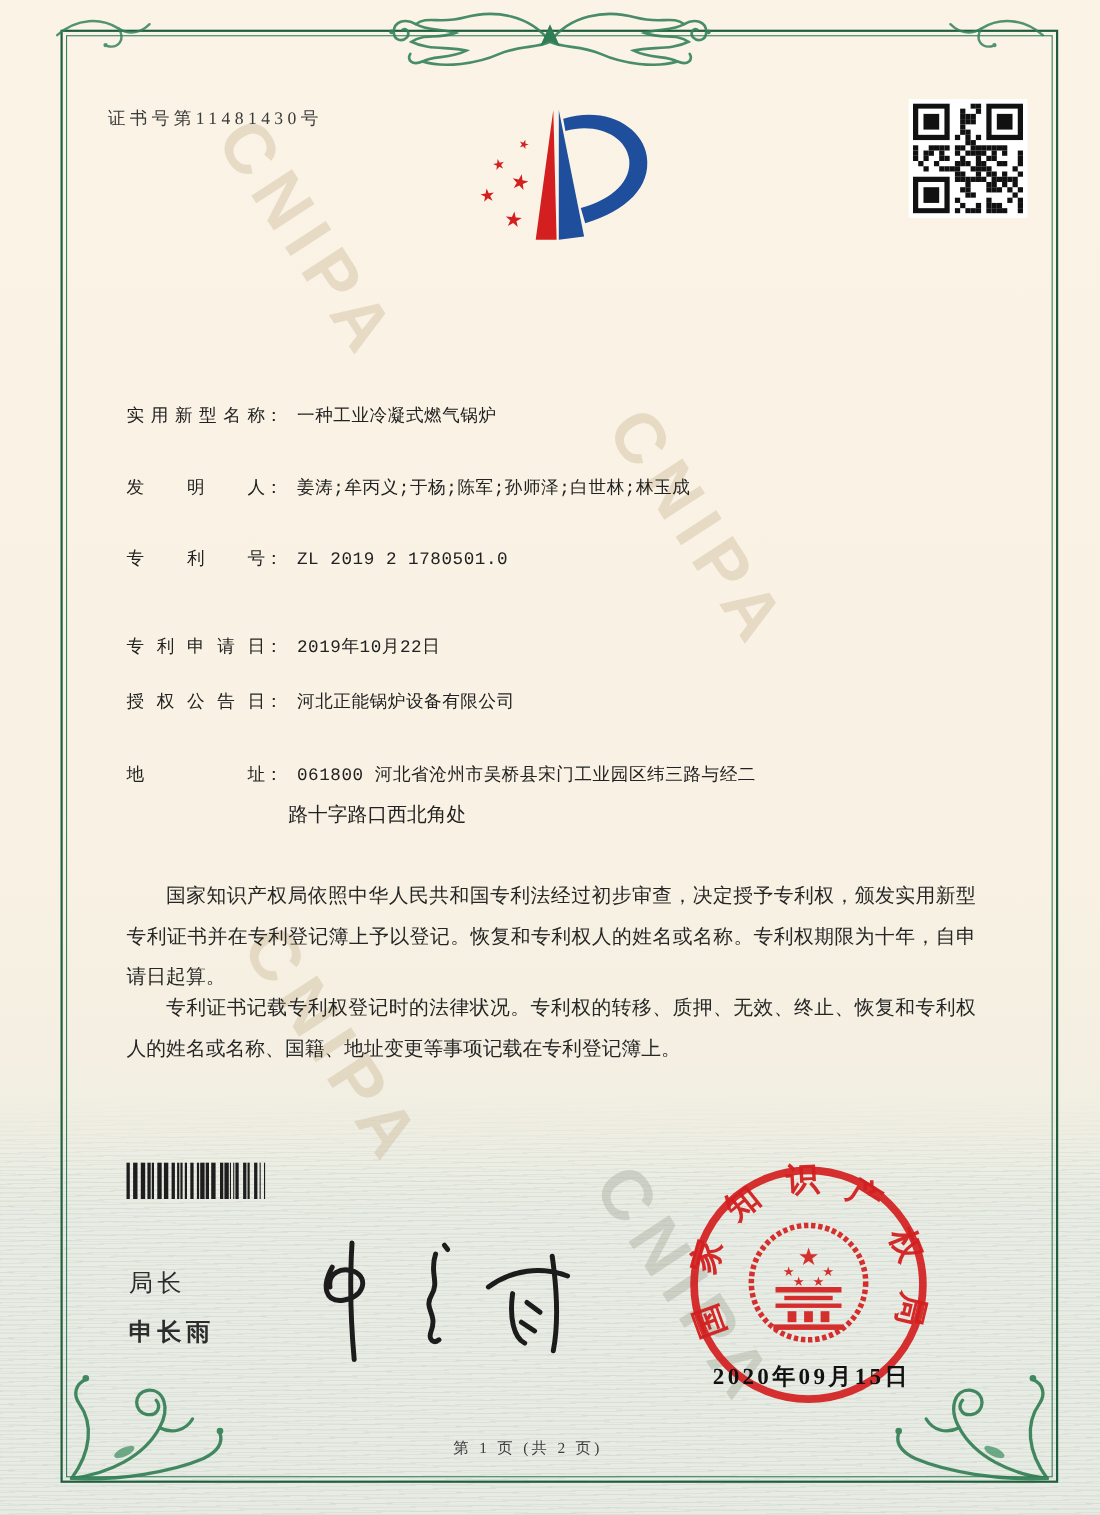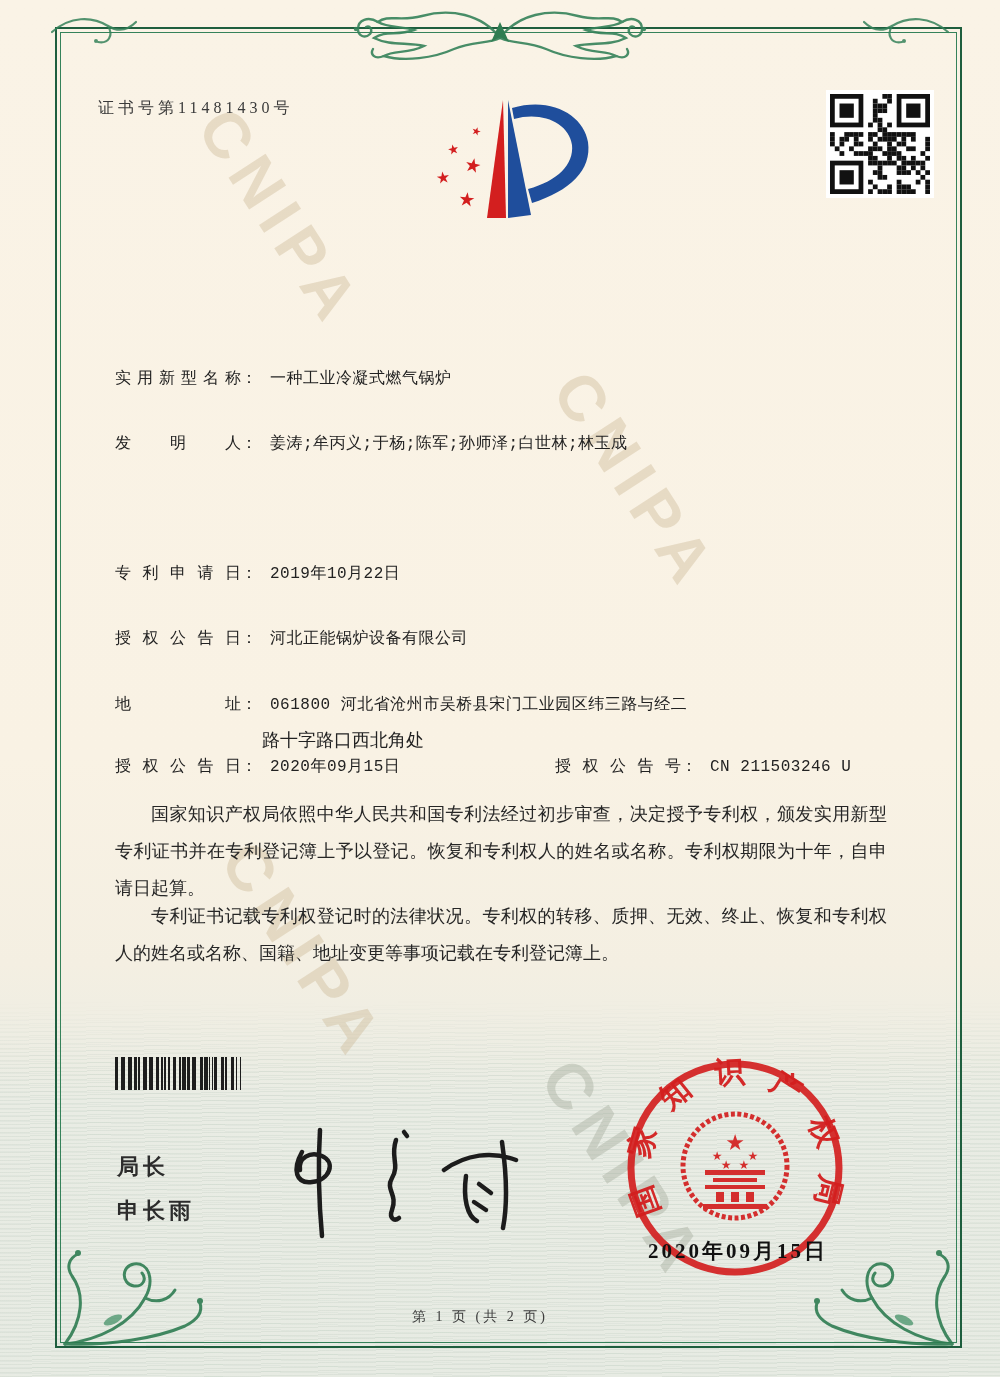--- a/index.html
+++ b/index.html
@@ -48,21 +48,21 @@
   .colon{display:inline-block;margin-right:13px;}
   .val{letter-spacing:0.5px;}
   .addr2{position:absolute;left:262px;top:728px;font-size:18px;color:#222;}
   .grant2{position:absolute;left:440px;top:0;}
   .para{
     position:absolute;left:115px;width:772px;font-size:18px;line-height:37px;color:#262626;
     text-indent:2em;text-align:justify;font-family:"Liberation Serif","DejaVu Serif",serif;
   }
   .barcode{position:absolute;left:115px;top:1057px;width:282px;height:33px;display:flex;align-items:stretch;}
   .barcode div{height:100%;}
-  .sig-title{position:absolute;left:117px;top:1152px;font-size:22px;font-weight:700;color:#2c2c2c;
+  .sig-title{position:absolute;left:117px;top:1152px;font-size:22px;font-weight:400;color:#2c2c2c;
     font-family:"Liberation Sans","DejaVu Sans",sans-serif;letter-spacing:4px;}
   .sig-name{position:absolute;left:117px;top:1196px;font-size:22px;font-weight:700;color:#2c2c2c;
     font-family:"Liberation Sans","DejaVu Sans",sans-serif;letter-spacing:4px;}
   .signature{position:absolute;left:268px;top:1118px;width:270px;height:125px;}
   .seal{position:absolute;left:615px;top:1048px;width:240px;height:240px;z-index:5;}
   .seal-date{
     position:absolute;left:638px;top:1237px;width:200px;text-align:center;z-index:6;
     font-size:21px;color:#111;letter-spacing:3px;font-weight:700;
   }
   .footer{
@@ -289,40 +289,37 @@
 
 
     <div class="row" style="top:368px">
       <span class="lbl">实用新型名称</span><span class="colon">：</span><span class="val">一种工业冷凝式燃气锅炉</span>
     </div>
 
     <div class="row" style="top:433px">
       <span class="lbl">发明人</span><span class="colon">：</span><span class="val">姜涛;牟丙义;于杨;陈军;孙师泽;白世林;林玉成</span>
     </div>
 
-
-    <div class="row" style="top:563px">
+    <div class="row" style="top:498px">
+      <span class="lbl">专利号</span><span class="colon">：</span><span class="val">ZL 2019 2 1780501.0</span>
+    </div>
+
+    <div class="row" style="top:578px">
       <span class="lbl">专利申请日</span><span class="colon">：</span><span class="val">2019年10月22日</span>
     </div>
 
     <div class="row" style="top:628px">
       <span class="lbl">授权公告日</span><span class="colon">：</span><span class="val">河北正能锅炉设备有限公司</span>
     </div>
 
     <div class="row" style="top:694px">
       <span class="lbl">地址</span><span class="colon">：</span><span class="val">061800 河北省沧州市吴桥县宋门工业园区纬三路与经二</span>
     </div>
     <div class="addr2">路十字路口西北角处</div>
 
-    <div class="row" style="top:756px">
-      <span class="lbl">授权公告日</span><span class="colon">：</span><span class="val">2020年09月15日</span>
-      <span class="grant2">
-        <span class="lbl">授权公告号</span><span class="colon">：</span><span class="val">CN 211503246 U</span>
-      </span>
-    </div>
 
     <div class="para" style="top:796px">国家知识产权局依照中华人民共和国专利法经过初步审查，决定授予专利权，颁发实用新型专利证书并在专利登记簿上予以登记。恢复和专利权人的姓名或名称。专利权期限为十年，自申请日起算。</div>
     <div class="para" style="top:898px">专利证书记载专利权登记时的法律状况。专利权的转移、质押、无效、终止、恢复和专利权人的姓名或名称、国籍、地址变更等事项记载在专利登记簿上。</div>
 
     <div class="barcode" id="barcode">
         <div style="width: 3px; background: rgb(29, 29, 29);"></div>
         <div style="width: 3px; background: transparent;"></div>
         <div style="width: 4px; background: rgb(29, 29, 29);"></div>
         <div style="width: 3px; background: transparent;"></div>
         <div style="width: 4px; background: rgb(29, 29, 29);"></div>

